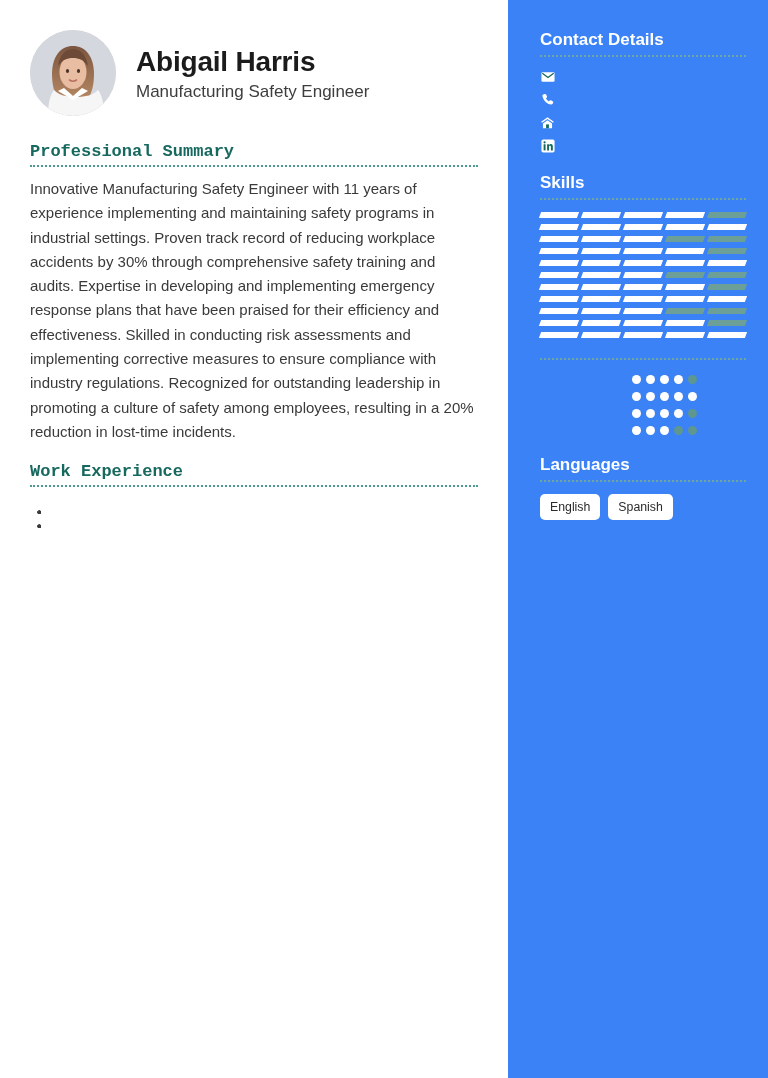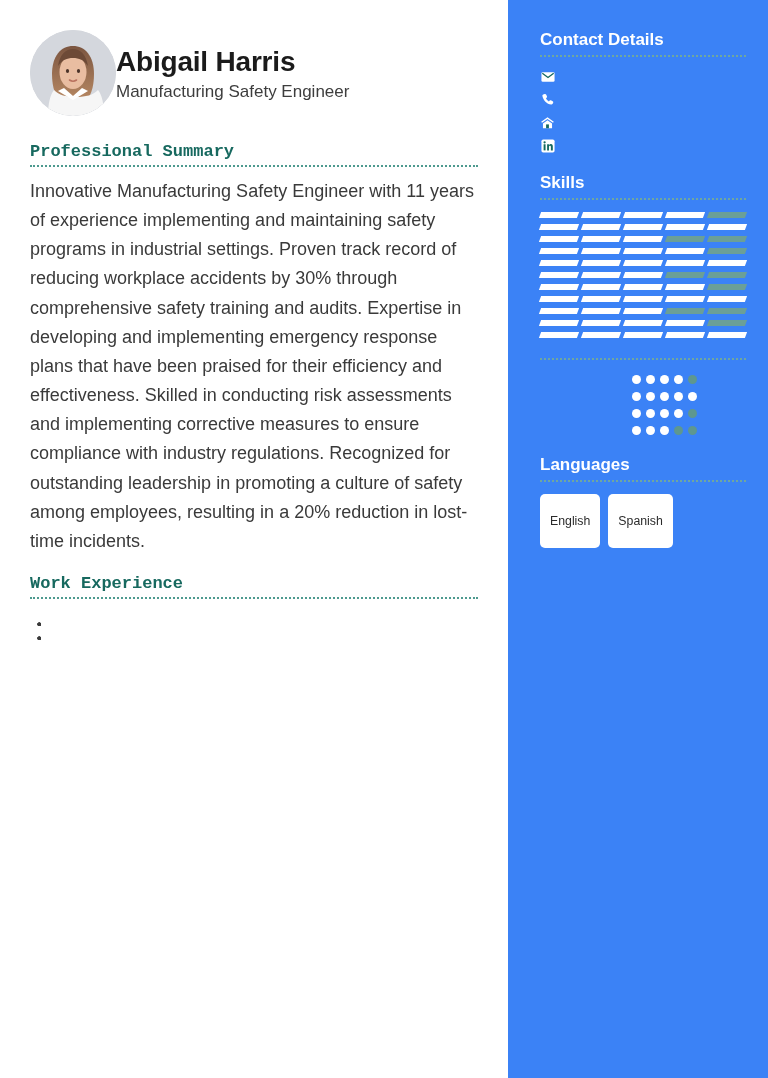--- a/index.html
+++ b/index.html
@@ -8,35 +8,35 @@
     font-family: "Liberation Sans", sans-serif;
     background:#ffffff;
     color:#333333;
     overflow:hidden;
   }
   .page { position:relative; width:768px; height:1078px; display:flex; background:#fff; }
 
   
   .main { width:508px; padding:30px 30px 0 30px; background:#fff; }
 
-  .header { display:flex; align-items:center; margin-bottom:26px; }
+  .header { display:flex; align-items:center; gap:20px; margin-bottom:26px; }
   .avatar {
     width:86px; height:86px; border-radius:50%;
     background:#d3d6dc; overflow:hidden; flex:none; position:relative;
   }
   .avatar svg { display:block; width:100%; height:100%; }
   .identity { padding-top:2px; }
   .name { font-size:28px; font-weight:bold; color:#1b1b1b; letter-spacing:-0.2px; line-height:1.15; }
   .role { font-size:17px; color:#3d3d3d; margin-top:4px; }
 
   .section { margin-bottom:18px; }
   .sec-title { font-size:17px; font-weight:bold; color:#17695f; margin-bottom:4px;font-family:Liberation Mono, monospace; }
   .sec-rule { height:0; border-top:2px dotted #4d9a8f; margin-bottom:10px; }
 
-  .summary { font-size:18px; line-height:1.62; color:#3a3a3a; text-align:left; }
+  .summary { font-size:15px; line-height:1.62; color:#3a3a3a; text-align:left; }
 
   .entry { margin-bottom:14px; }
   .entry-head { display:flex; justify-content:space-between; align-items:baseline; gap:10px; }
   .entry-title { font-size:12.8px; font-weight:bold; color:#1b1b1b; }
   .entry-date { font-size:11px; color:#4a4a4a; white-space:nowrap; flex:none; }
   .entry-org { font-size:12.3px; color:#3f3f3f; margin-top:1px; }
   .bullets { list-style:none; margin-top:7px; }
   .bullets li {
     font-size:12.3px; line-height:1.55; color:#3a3a3a;
     padding-left:20px; position:relative; margin-bottom:2px;
@@ -71,21 +71,21 @@
 
   .soft-row { display:flex; align-items:flex-start; margin-bottom:5px; }
   .soft-name { font-size:12.3px; color:#fff; width:92px; flex:none; line-height:1.35; }
   .soft-dots { display:flex; flex-wrap:wrap; gap:5px; width:78px; padding-top:3px; }
   .dot { width:9px; height:9px; border-radius:50%; background:#5e978f; flex:none; }
   .dot.on { background:#ffffff; }
 
   .lang-wrap { display:flex; flex-wrap:wrap; gap:8px; }
   .lang-tag {
     background:#ffffff; color:#2b2b2b; font-size:12.3px;
-    padding:20px 10px; border-radius:5px;
+    padding:6px 10px; border-radius:5px;
   }
 </style>
 </head>
 <body>
 
 <div class="page">
 
   <div class="main">
 
     <div class="header">

